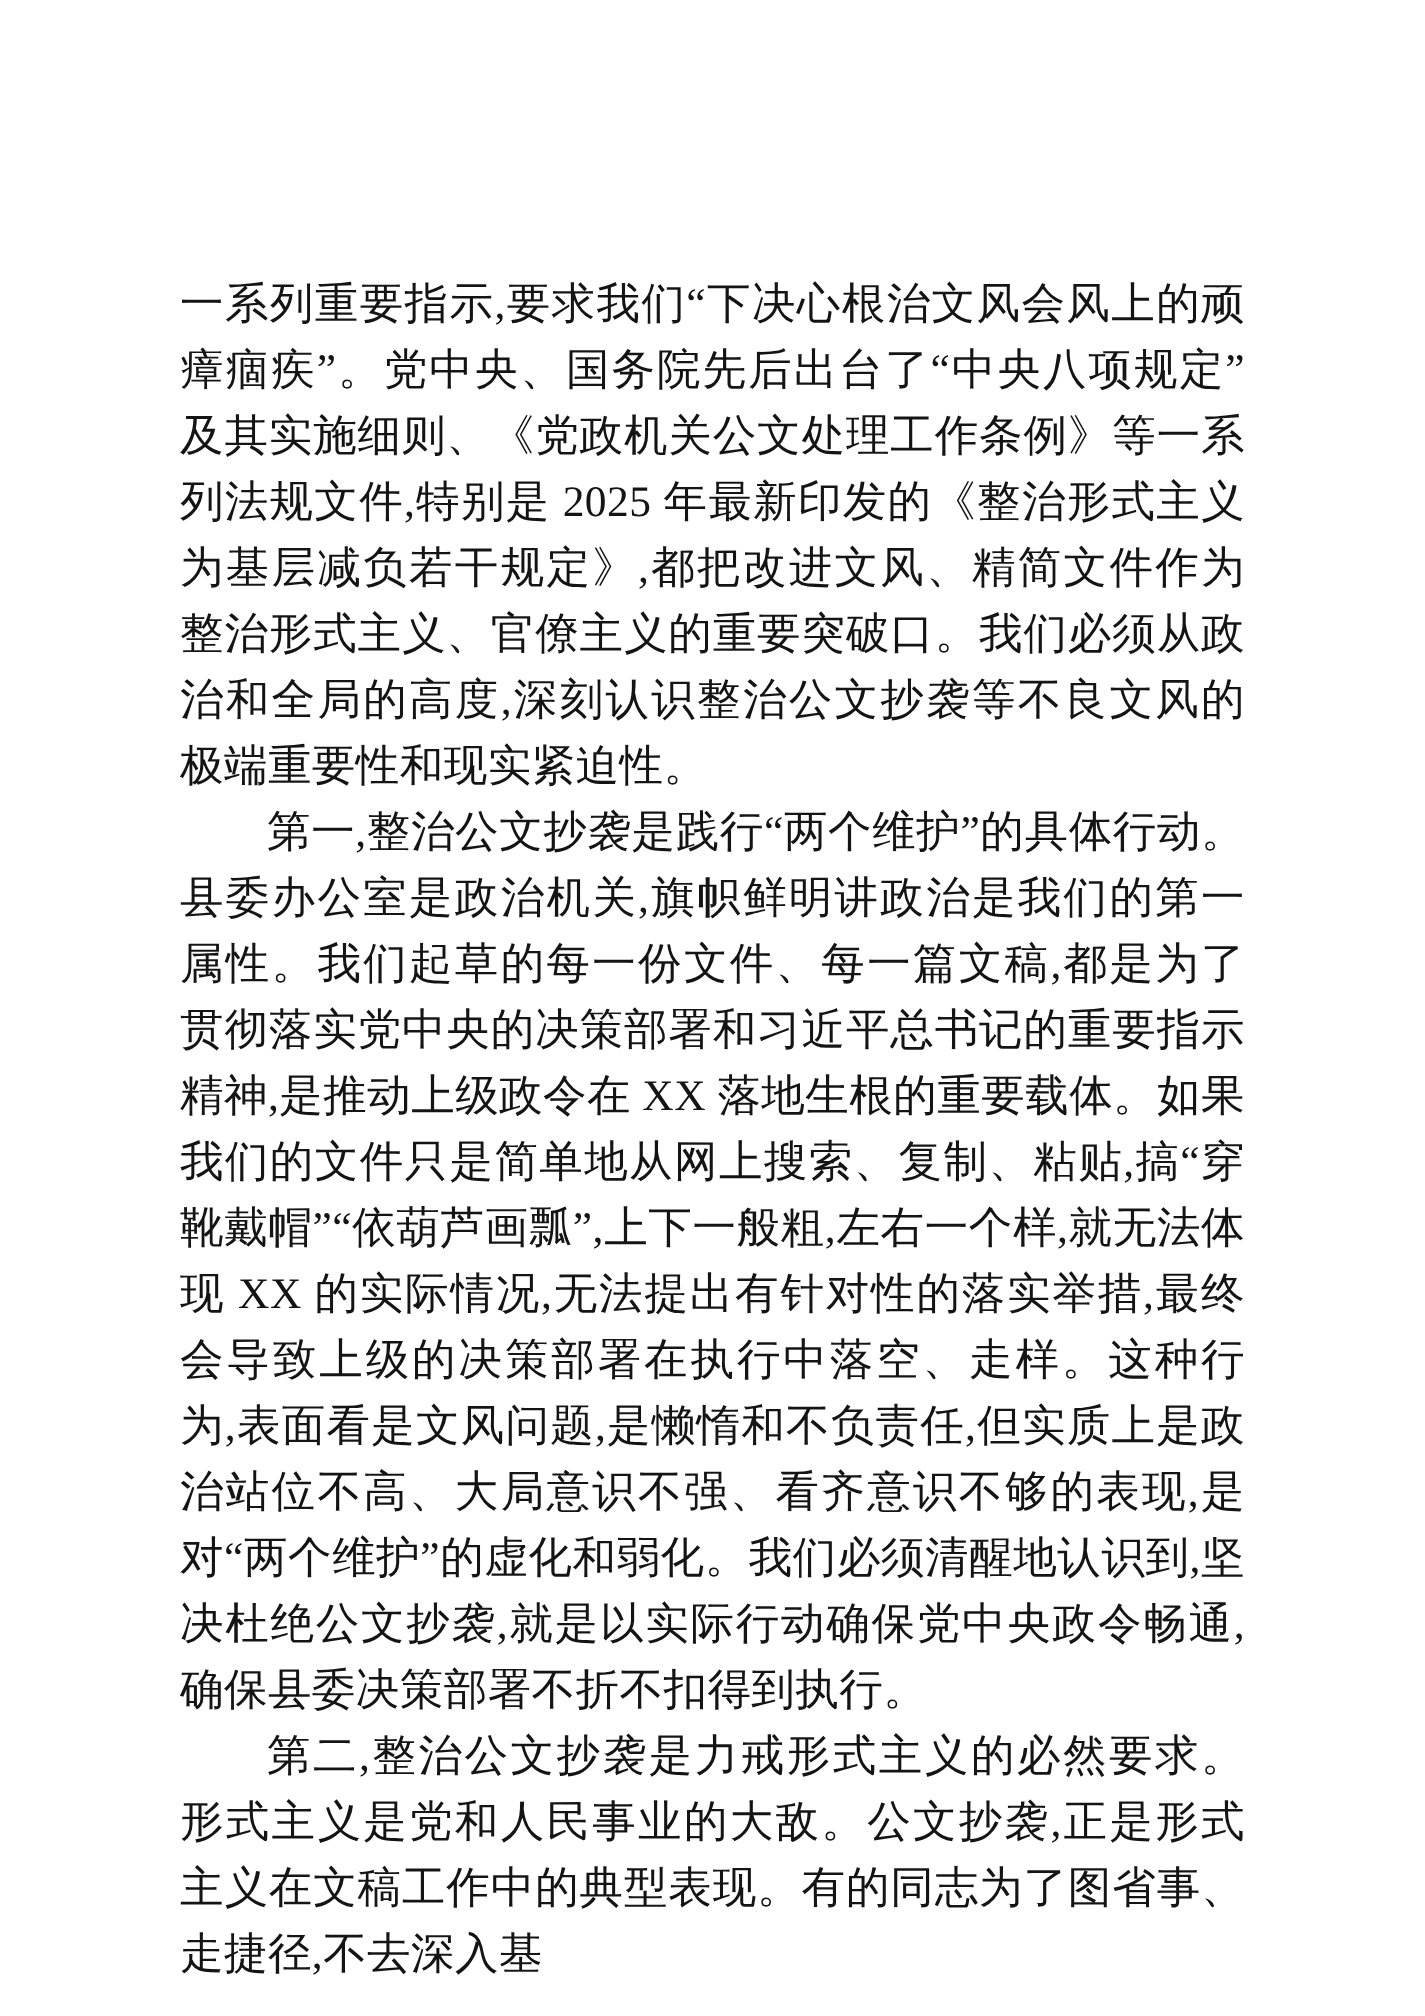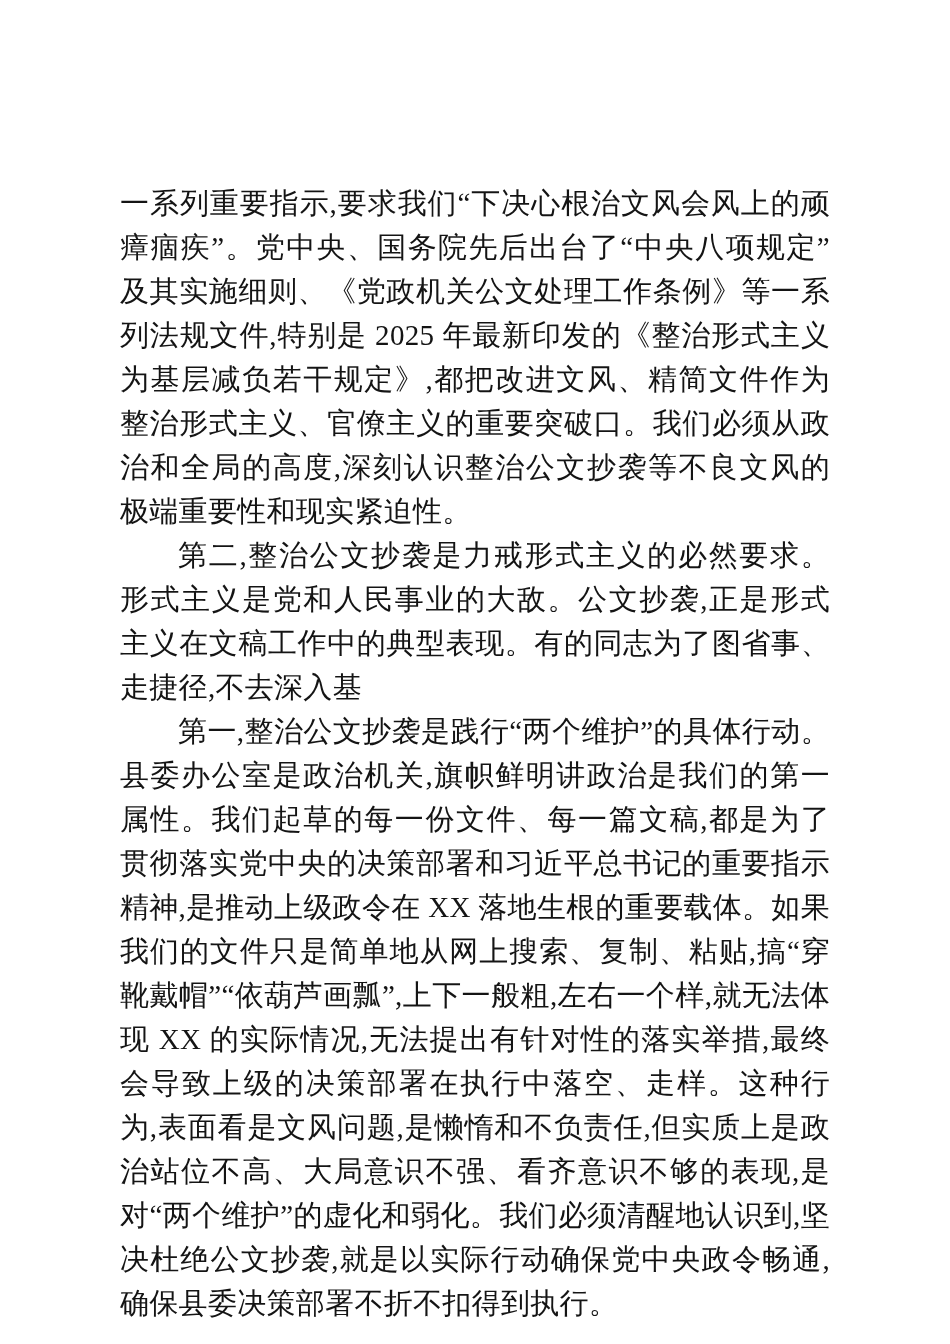--- a/index.html
+++ b/index.html
@@ -33,15 +33,15 @@
   }
   .para.indent {
     text-indent: 2em;
   }
 </style>
 </head>
 <body>
 
 <div class="page">
   <p class="para no-indent">一系列重要指示,要求我们“下决心根治文风会风上的顽瘴痼疾”。党中央、国务院先后出台了“中央八项规定”及其实施细则、《党政机关公文处理工作条例》等一系列法规文件,特别是 2025 年最新印发的《整治形式主义为基层减负若干规定》,都把改进文风、精简文件作为整治形式主义、官僚主义的重要突破口。我们必须从政治和全局的高度,深刻认识整治公文抄袭等不良文风的极端重要性和现实紧迫性。</p>
+  <p class="para indent">第一,整治公文抄袭是践行“两个维护”的具体行动。县委办公室是政治机关,旗帜鲜明讲政治是我们的第一属性。我们起草的每一份文件、每一篇文稿,都是为了贯彻落实党中央的决策部署和习近平总书记的重要指示精神,是推动上级政令在 XX 落地生根的重要载体。如果我们的文件只是简单地从网上搜索、复制、粘贴,搞“穿靴戴帽”“依葫芦画瓢”,上下一般粗,左右一个样,就无法体现 XX 的实际情况,无法提出有针对性的落实举措,最终会导致上级的决策部署在执行中落空、走样。这种行为,表面看是文风问题,是懒惰和不负责任,但实质上是政治站位不高、大局意识不强、看齐意识不够的表现,是对“两个维护”的虚化和弱化。我们必须清醒地认识到,坚决杜绝公文抄袭,就是以实际行动确保党中央政令畅通,确保县委决策部署不折不扣得到执行。</p>
   <p class="para indent">第二,整治公文抄袭是力戒形式主义的必然要求。形式主义是党和人民事业的大敌。公文抄袭,正是形式主义在文稿工作中的典型表现。有的同志为了图省事、走捷径,不去深入基</p>
-  <p class="para indent">第一,整治公文抄袭是践行“两个维护”的具体行动。县委办公室是政治机关,旗帜鲜明讲政治是我们的第一属性。我们起草的每一份文件、每一篇文稿,都是为了贯彻落实党中央的决策部署和习近平总书记的重要指示精神,是推动上级政令在 XX 落地生根的重要载体。如果我们的文件只是简单地从网上搜索、复制、粘贴,搞“穿靴戴帽”“依葫芦画瓢”,上下一般粗,左右一个样,就无法体现 XX 的实际情况,无法提出有针对性的落实举措,最终会导致上级的决策部署在执行中落空、走样。这种行为,表面看是文风问题,是懒惰和不负责任,但实质上是政治站位不高、大局意识不强、看齐意识不够的表现,是对“两个维护”的虚化和弱化。我们必须清醒地认识到,坚决杜绝公文抄袭,就是以实际行动确保党中央政令畅通,确保县委决策部署不折不扣得到执行。</p>
 </div>
 
 </body></html>

